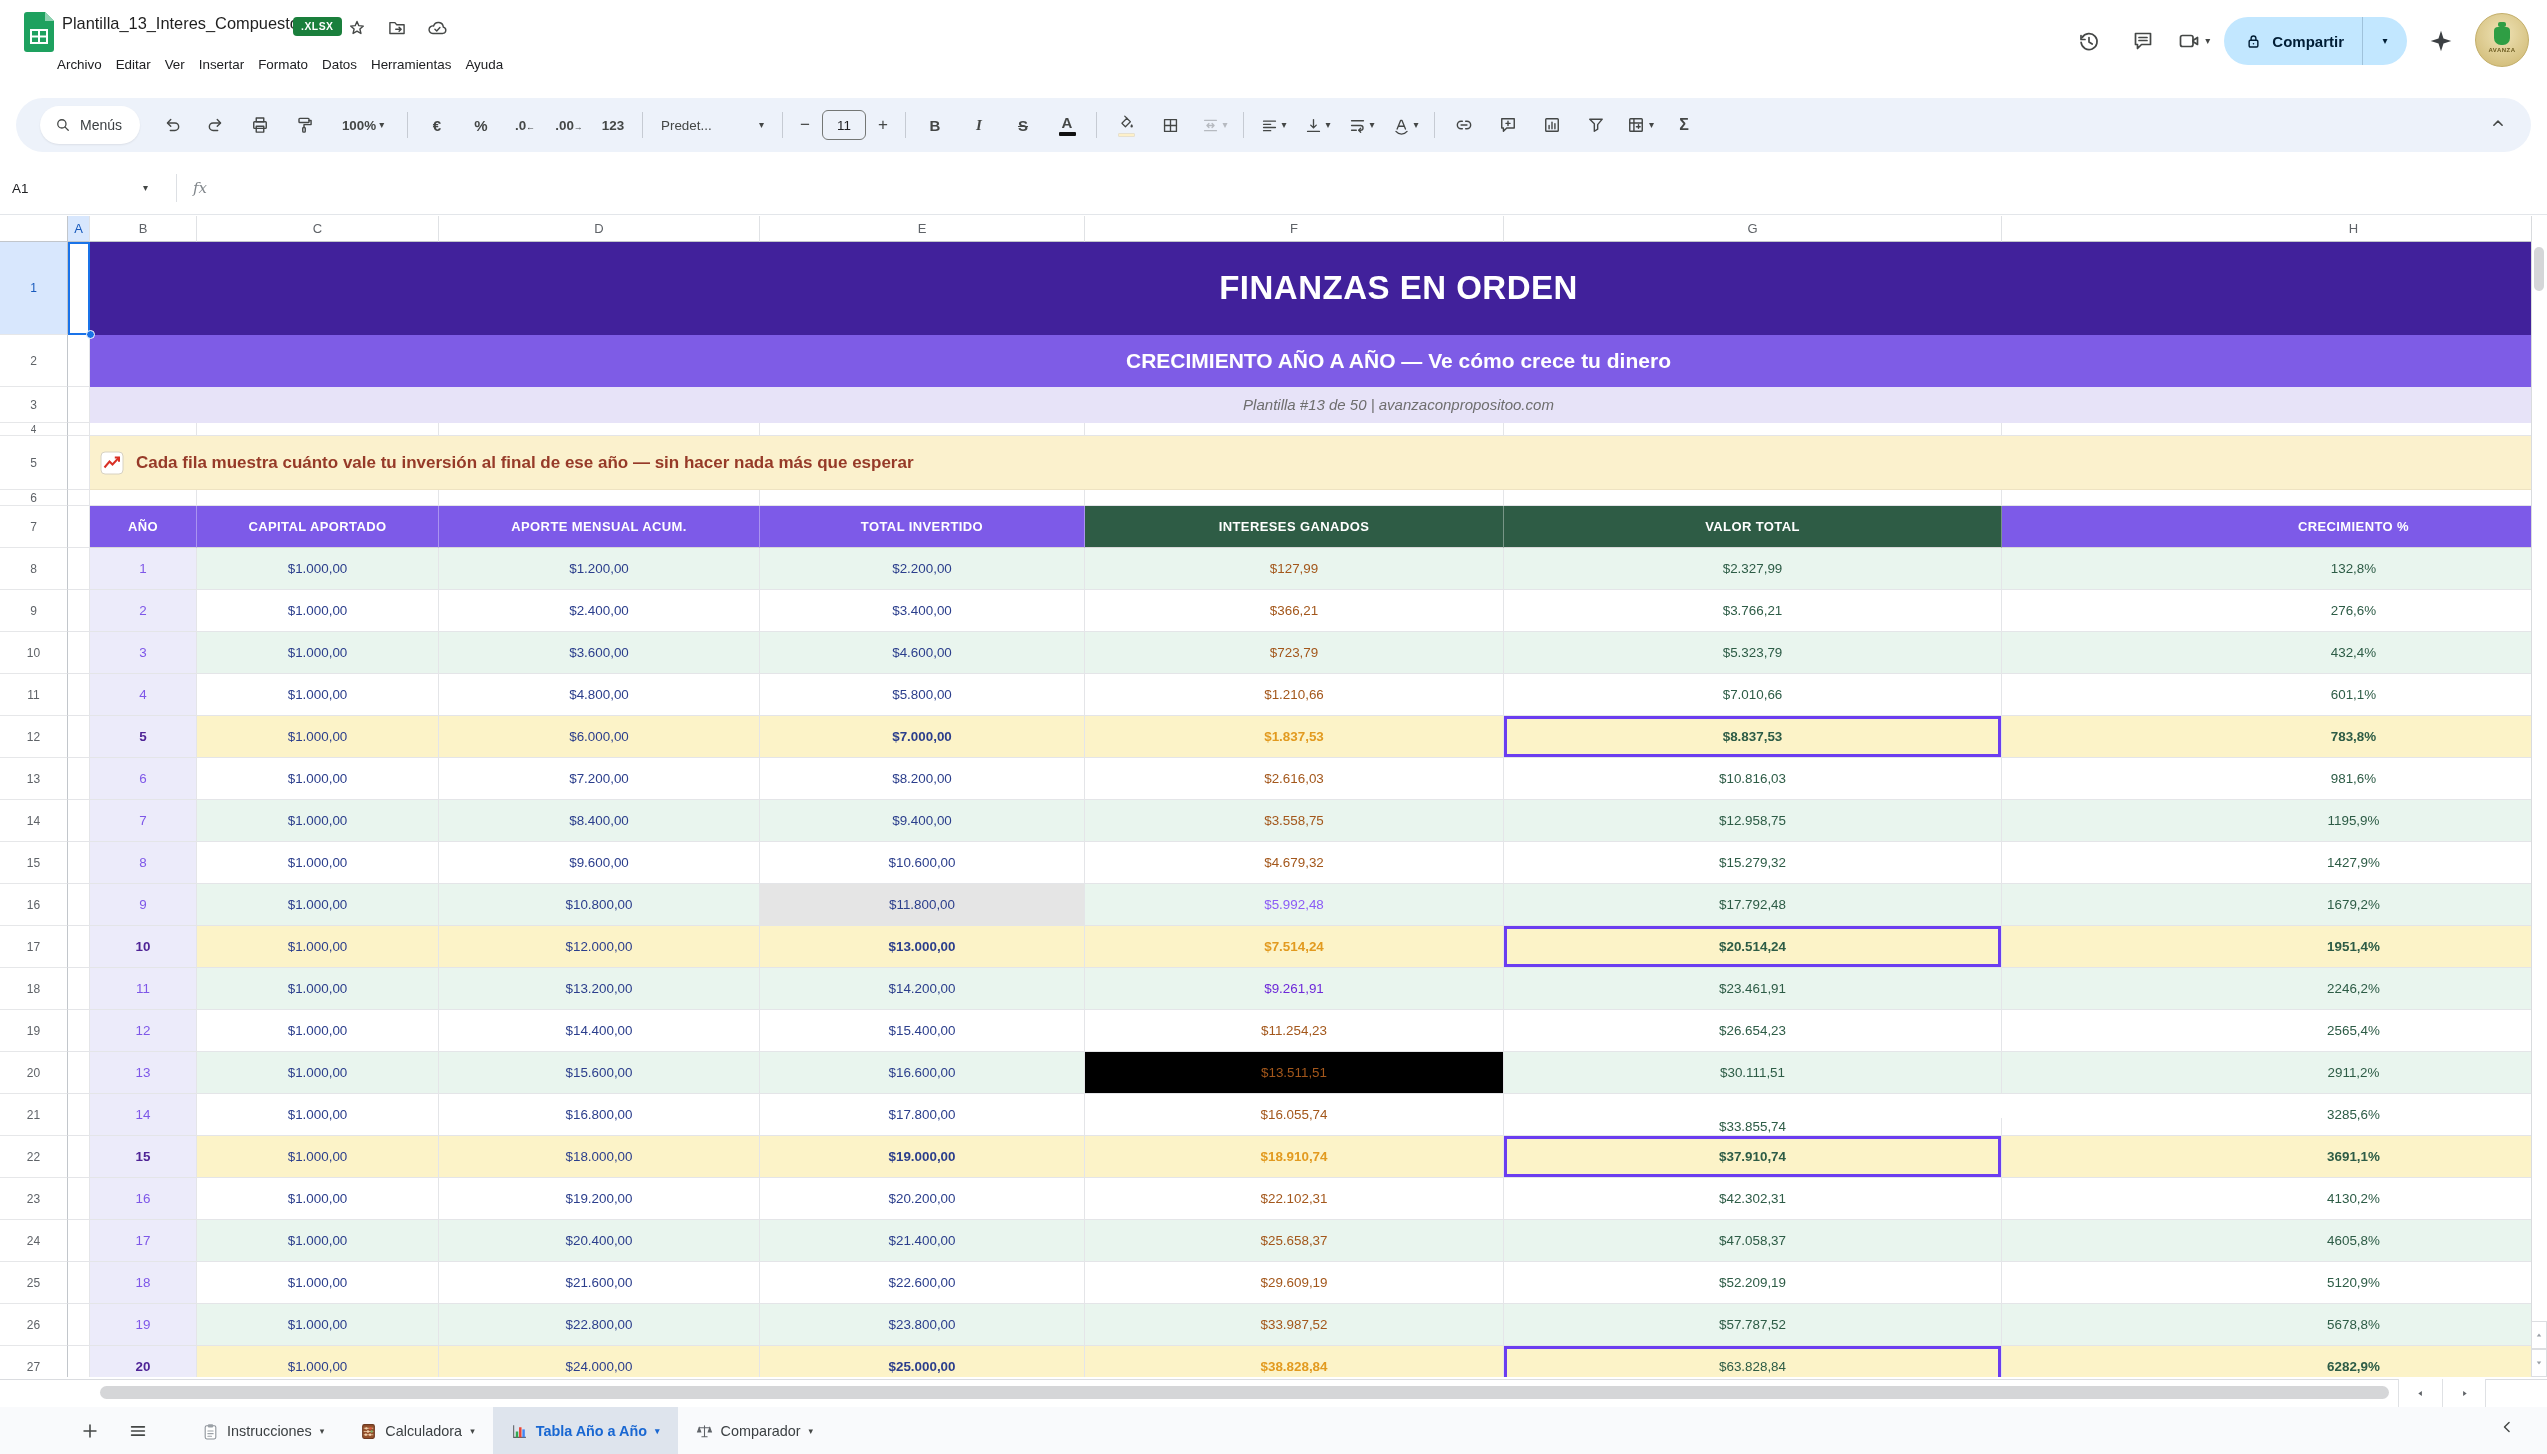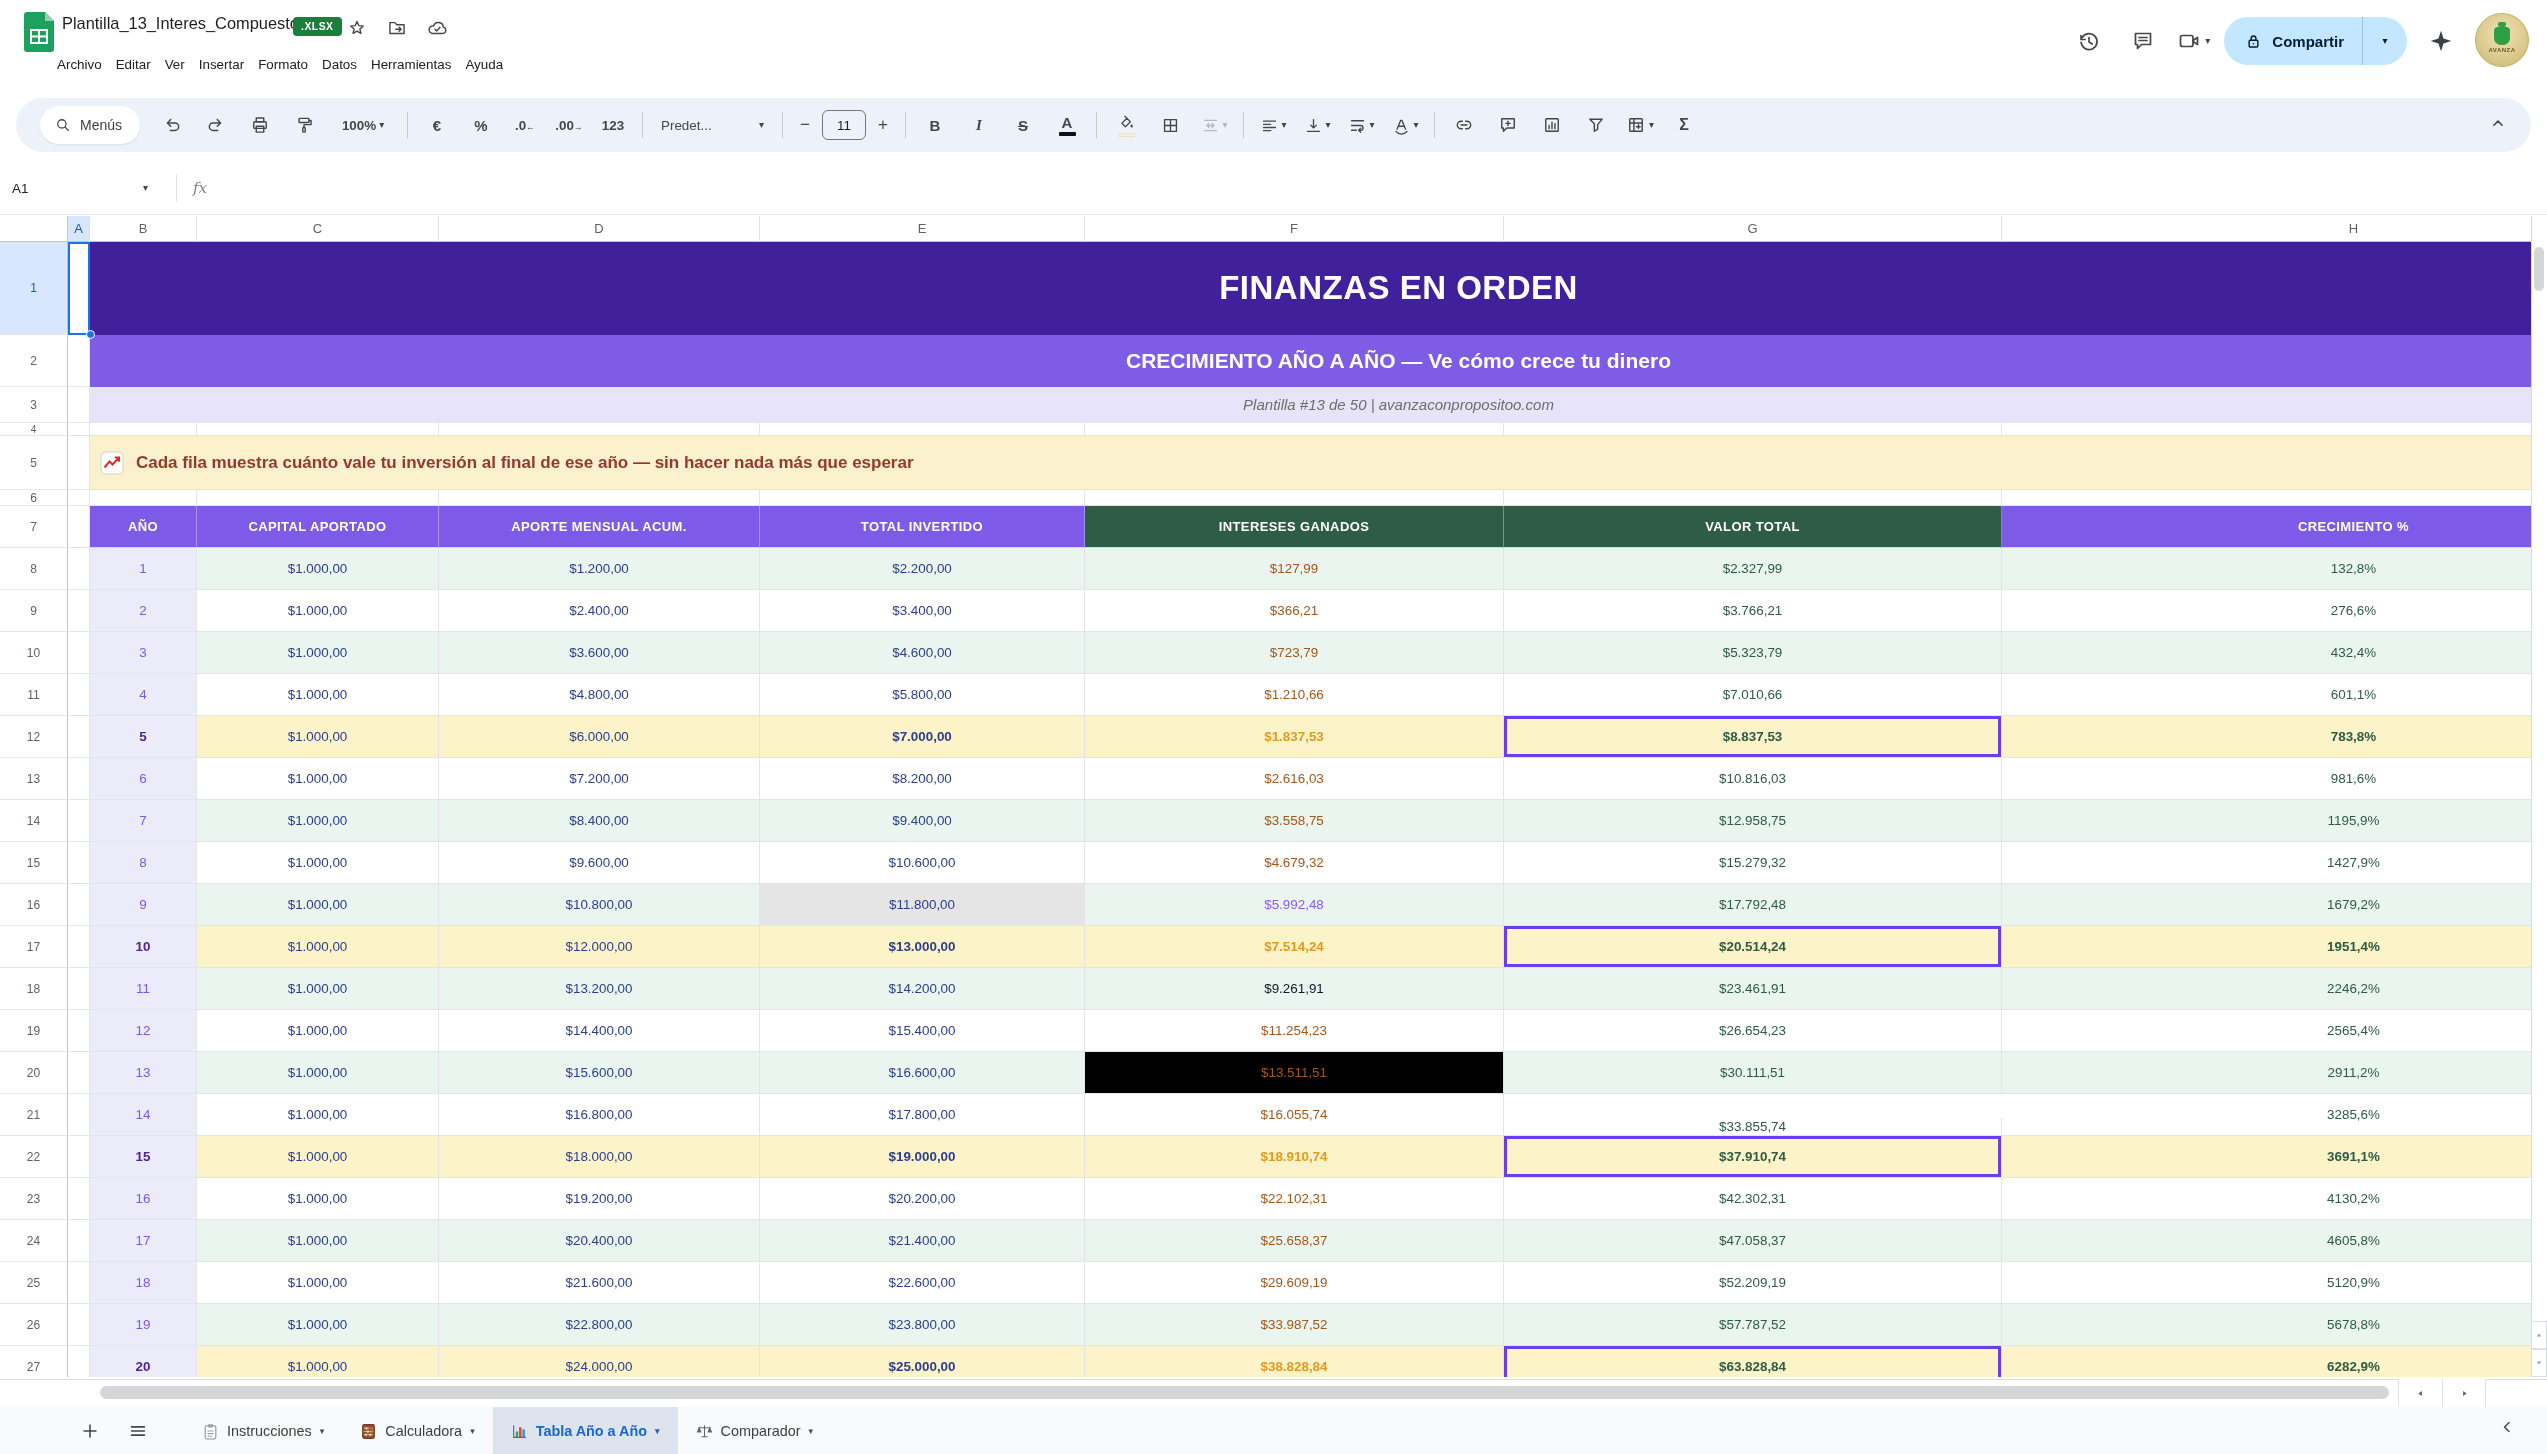--- a/index.html
+++ b/index.html
@@ -552,21 +552,21 @@
         <div class="cell" style="width: 498px; flex: 0 0 498px; background: rgb(252, 243, 200); color: rgb(45, 92, 70); font-weight: 700; box-shadow: rgb(107, 61, 240) 0px 0px 0px 3px inset;">$20.514,24</div>
         <div class="cell" style="width: 704px; flex: 0 0 704px; background: rgb(252, 243, 200); color: rgb(45, 92, 70); font-weight: 700;">1951,4%</div>
       </div>
       <div class="srow" style="height: 42px;">
         <div class="gut" style="width: 68px; flex: 0 0 68px; font-size: 12px;">18</div>
         <div class="cell" style="width: 22px; flex: 0 0 22px;"></div>
         <div class="cell" style="width: 107px; flex: 0 0 107px; background: rgb(236, 235, 250); color: rgb(126, 87, 232); font-weight: 500;">11</div>
         <div class="cell" style="width: 242px; flex: 0 0 242px; background: rgb(233, 245, 238); color: rgb(43, 62, 140);">$1.000,00</div>
         <div class="cell" style="width: 321px; flex: 0 0 321px; background: rgb(233, 245, 238); color: rgb(43, 62, 140);">$13.200,00</div>
         <div class="cell" style="width: 325px; flex: 0 0 325px; background: rgb(233, 245, 238); color: rgb(43, 62, 140);">$14.200,00</div>
-        <div class="cell" style="width: 419px; flex: 0 0 419px; background: rgb(233, 245, 238); color: #0f172a;">$9.261,91</div>
+        <div class="cell" style="width: 419px; flex: 0 0 419px; background: rgb(233, 245, 238); color: #6d28d9;">$9.261,91</div>
         <div class="cell" style="width: 498px; flex: 0 0 498px; background: rgb(233, 245, 238); color: rgb(45, 92, 70);">$23.461,91</div>
         <div class="cell" style="width: 704px; flex: 0 0 704px; background: rgb(233, 245, 238); color: rgb(45, 92, 70);">2246,2%</div>
       </div>
       <div class="srow" style="height: 42px;">
         <div class="gut" style="width: 68px; flex: 0 0 68px; font-size: 12px;">19</div>
         <div class="cell" style="width: 22px; flex: 0 0 22px;"></div>
         <div class="cell" style="width: 107px; flex: 0 0 107px; background: rgb(236, 235, 250); color: rgb(126, 87, 232); font-weight: 500;">12</div>
         <div class="cell" style="width: 242px; flex: 0 0 242px; background: rgb(255, 255, 255); color: rgb(43, 62, 140);">$1.000,00</div>
         <div class="cell" style="width: 321px; flex: 0 0 321px; background: rgb(255, 255, 255); color: rgb(43, 62, 140);">$14.400,00</div>
         <div class="cell" style="width: 325px; flex: 0 0 325px; background: rgb(255, 255, 255); color: rgb(43, 62, 140);">$15.400,00</div>
@@ -652,21 +652,21 @@
         <div class="cell" style="width: 704px; flex: 0 0 704px; background: rgb(233, 245, 238); color: rgb(45, 92, 70);">5678,8%</div>
       </div>
       <div class="srow" style="height: 42px;">
         <div class="gut" style="width: 68px; flex: 0 0 68px; font-size: 12px;">27</div>
         <div class="cell" style="width: 22px; flex: 0 0 22px;"></div>
         <div class="cell" style="width: 107px; flex: 0 0 107px; background: rgb(236, 235, 250); color: rgb(79, 36, 150); font-weight: 700;">20</div>
         <div class="cell" style="width: 242px; flex: 0 0 242px; background: rgb(252, 243, 200); color: rgb(43, 62, 140);">$1.000,00</div>
         <div class="cell" style="width: 321px; flex: 0 0 321px; background: rgb(252, 243, 200); color: rgb(43, 62, 140);">$24.000,00</div>
         <div class="cell" style="width: 325px; flex: 0 0 325px; background: rgb(252, 243, 200); color: rgb(43, 62, 140); font-weight: 700;">$25.000,00</div>
         <div class="cell" style="width: 419px; flex: 0 0 419px; background: rgb(252, 243, 200); color: rgb(226, 154, 31); font-weight: 700;">$38.828,84</div>
-        <div class="cell" style="width: 498px; flex: 0 0 498px; background: rgb(252, 243, 200); color: rgb(45, 92, 70); font-weight: 700; box-shadow: rgb(107, 61, 240) 0px 0px 0px 3px inset;">$63.828,84</div>
+        <div class="cell" style="width: 498px; flex: 0 0 498px; background: rgb(252, 243, 200); color: rgb(45, 92, 70); font-weight: 400; box-shadow: rgb(107, 61, 240) 0px 0px 0px 3px inset;">$63.828,84</div>
         <div class="cell" style="width: 704px; flex: 0 0 704px; background: rgb(252, 243, 200); color: rgb(45, 92, 70); font-weight: 700;">6282,9%</div>
       </div>
     </div>
   <div id="sel-box" class="abs" style="left: 68px; top: 26px; width: 22px; height: 93px;"></div>
   <div id="sel-handle" class="abs" style="left: 86px; top: 114px;"></div>
 </div>
 
 <div id="vscroll" class="abs"></div>
 <div id="vthumb" class="abs"></div>
 <div class="vbtn abs" style="top:1321px" id="vbtn-up">

